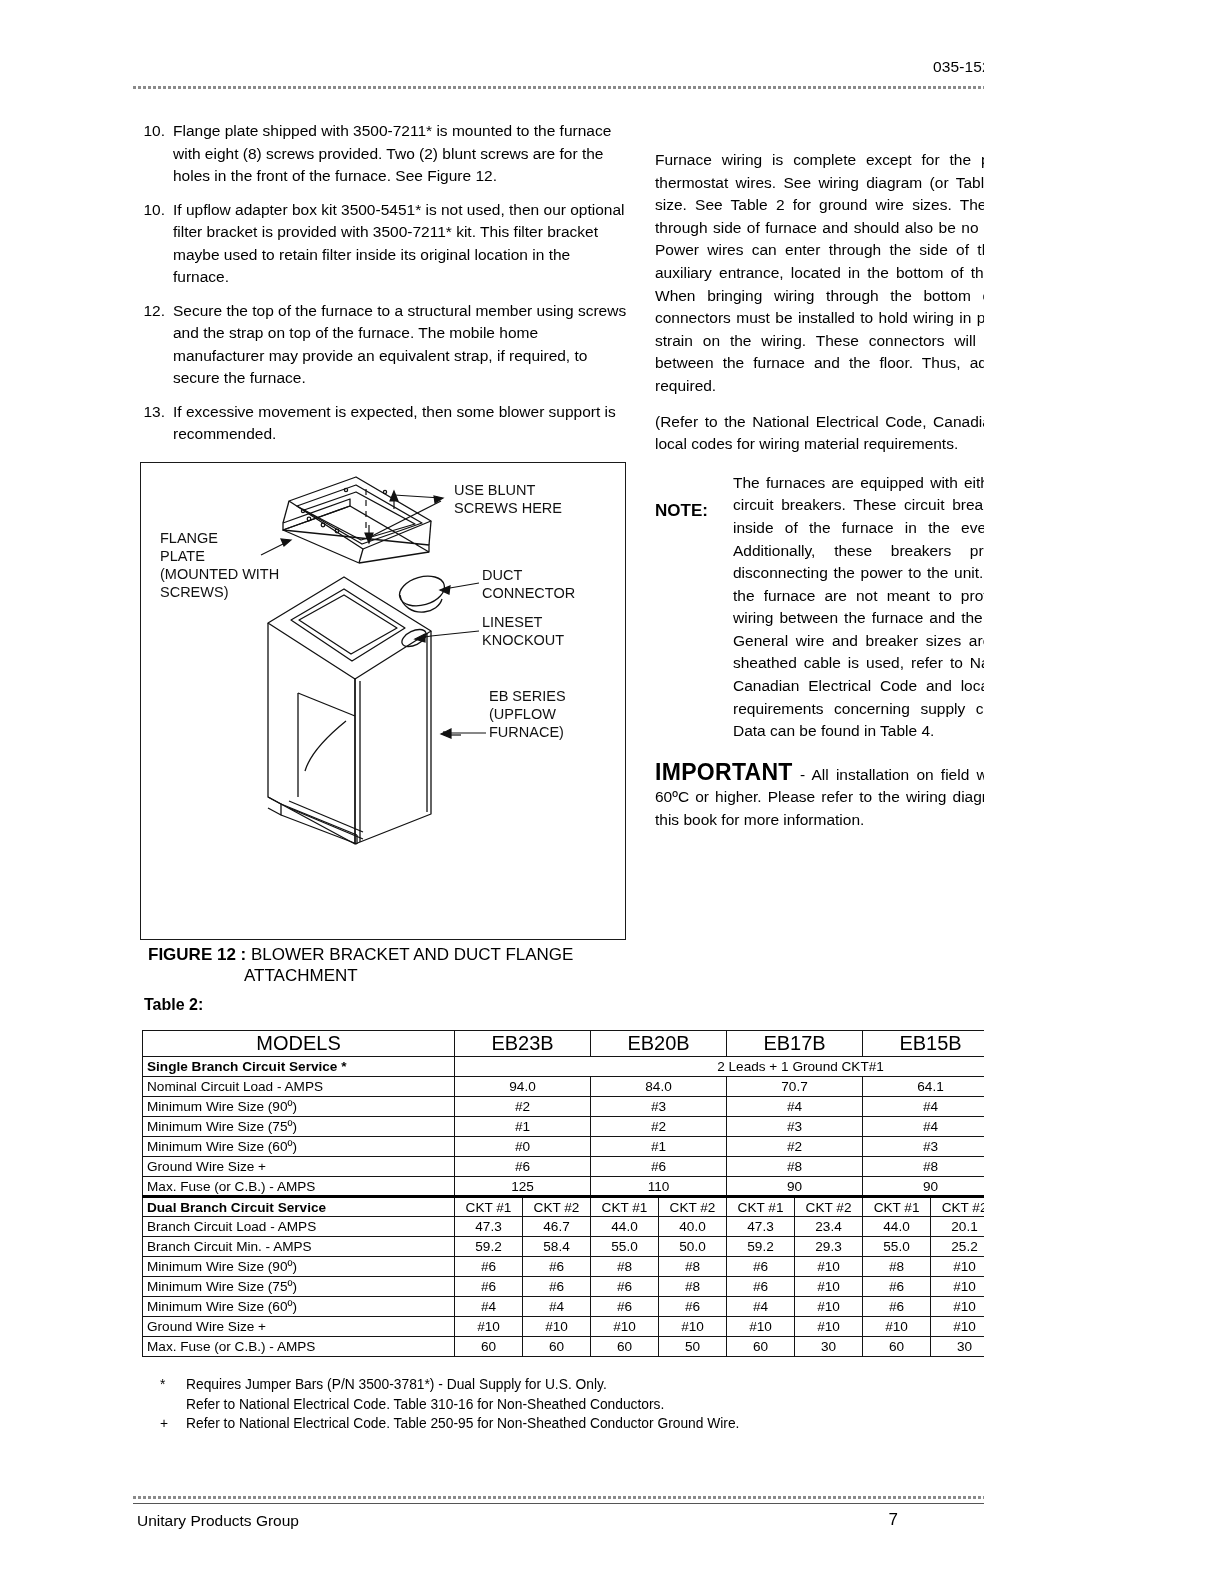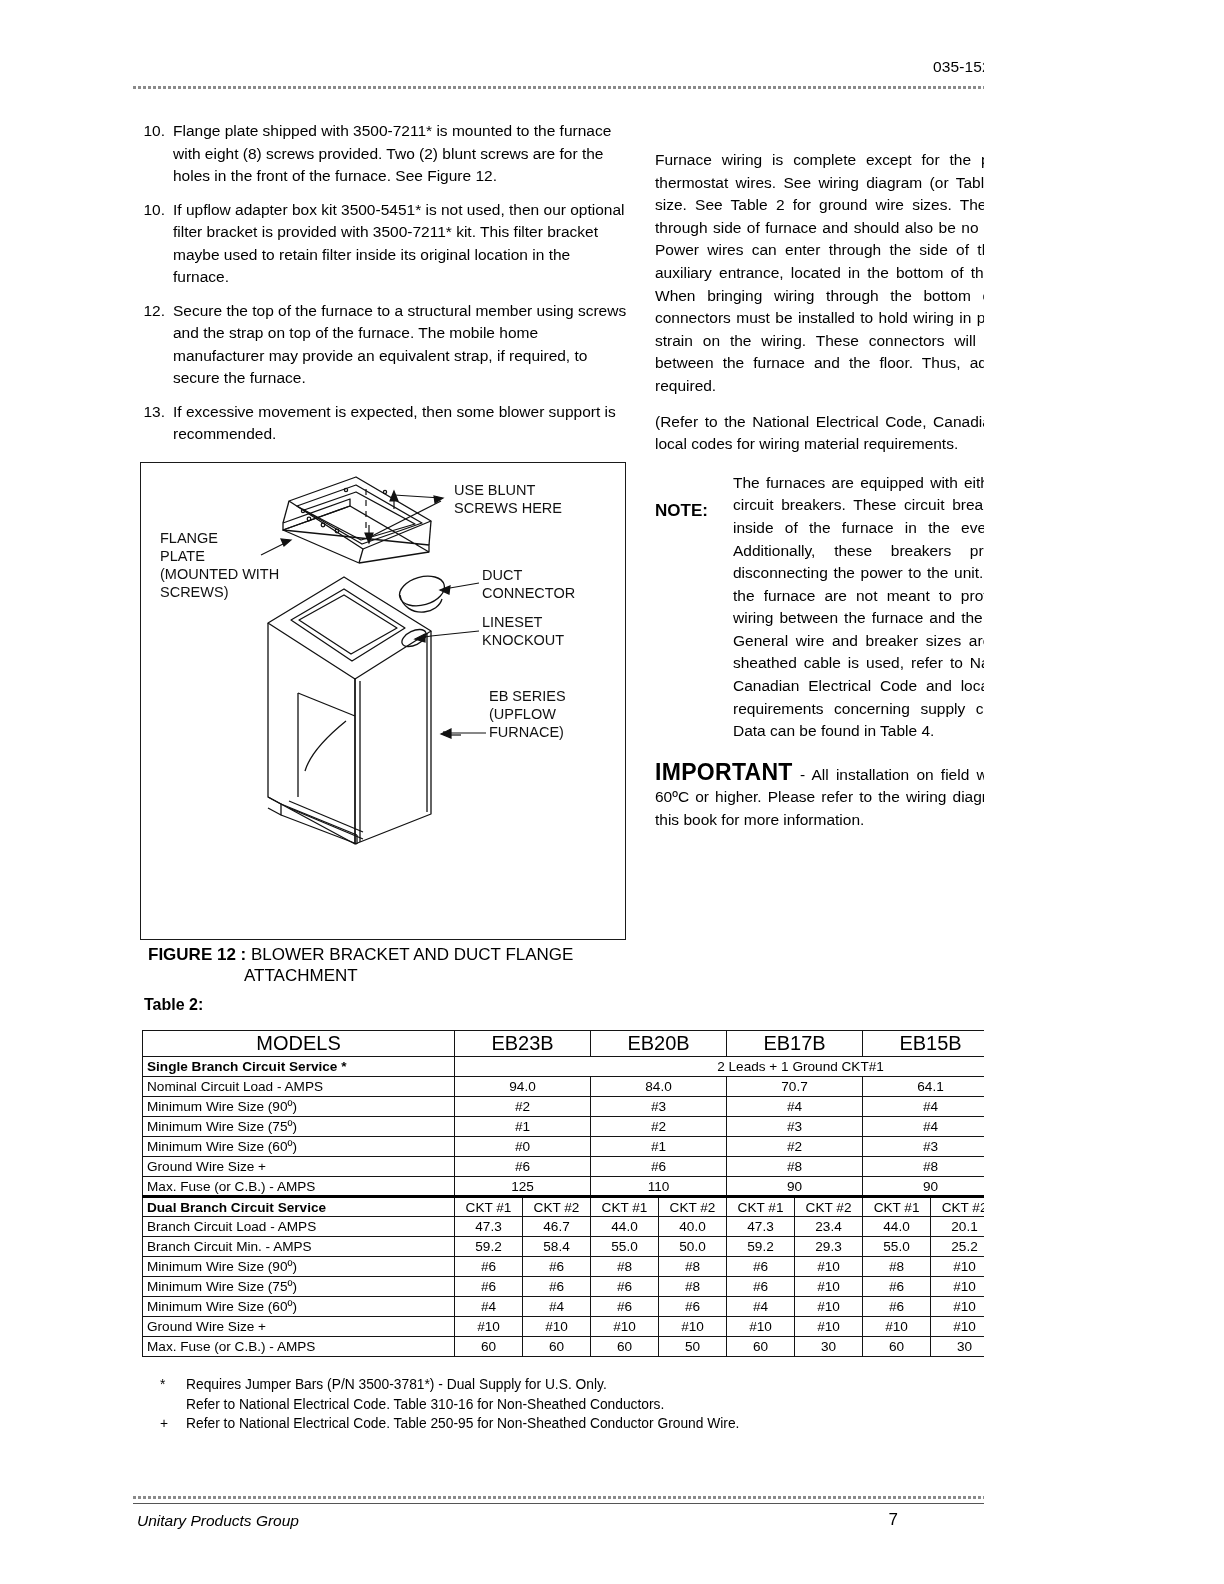--- a/index.html
+++ b/index.html
@@ -211,21 +211,20 @@
   .fn-row .fn-text { flex: 1 1 auto; }
   .fn-cont { padding-left: 26px; }
 
   
   #ftr-rule-dotted { top: 1496px; }
   #ftr-rule-solid  { top: 1503px; }
   .footer-left {
     position: absolute;
     left: 137px; top: 1512px;
     font-size: 15.5px;
-    font-style: italic;
   }
   .footer-right {
     position: absolute;
     right: 86px; top: 1510px;
     font-size: 17px;
   }
 </style>
 </head>
 <body>
 

